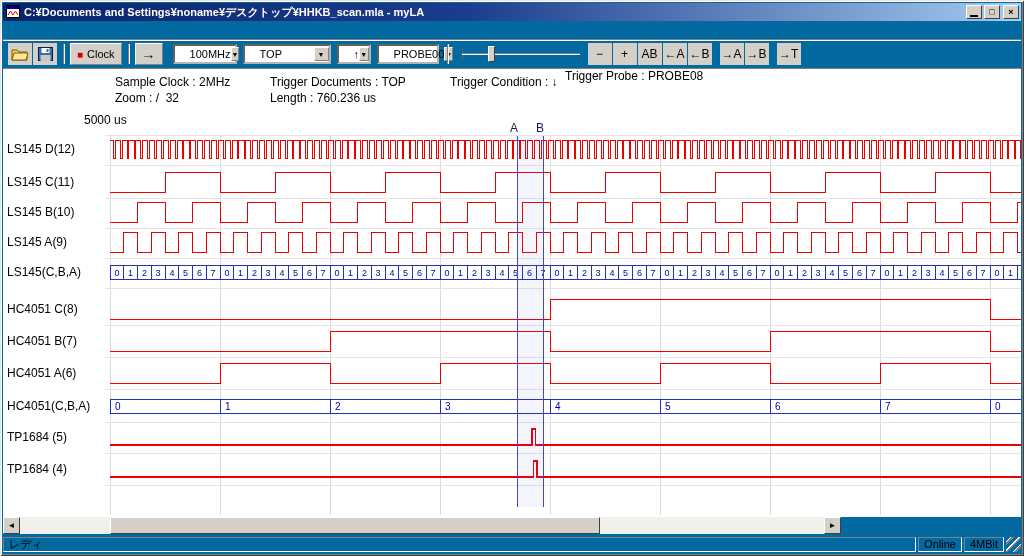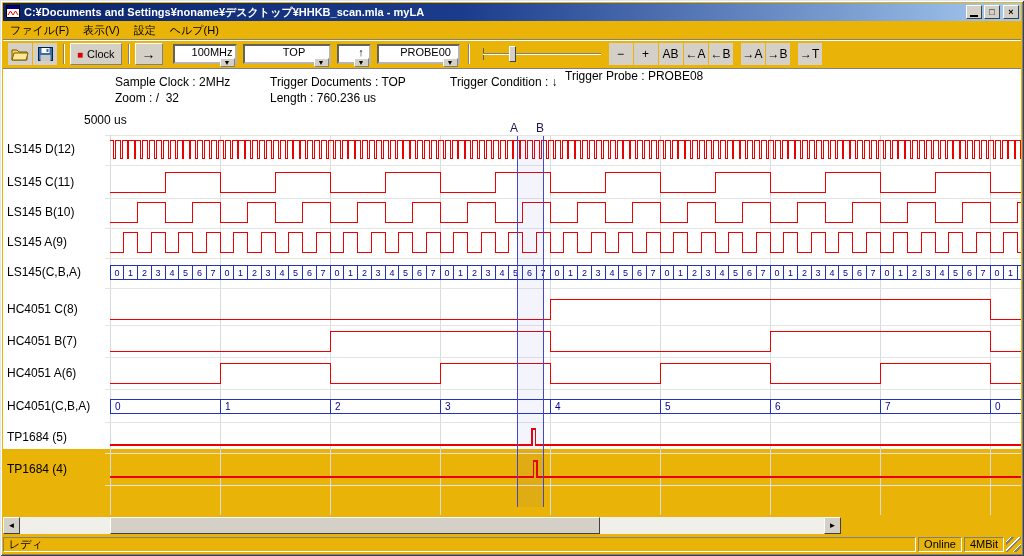--- a/index.html
+++ b/index.html
@@ -1,18 +1,18 @@
 <!DOCTYPE html>
 <html><head>
 <meta charset="utf-8">
 <style>
   *{margin:0;padding:0;box-sizing:border-box;}
   html,body{width:1024px;height:556px;overflow:hidden;}
   body{font-family:"Liberation Sans","DejaVu Sans",sans-serif;background:#d4d0c8;position:relative;}
-  .window{position:absolute;inset:0;background:#eab308;
+  .window{position:absolute;inset:0;background:#0369a1;
     box-shadow:inset 1px 1px 0 #e8e6e0, inset -1px -1px 0 #404040, inset 2px 2px 0 #ffffff, inset -2px -2px 0 #808080;}
   
   .titlebar{position:absolute;left:3px;top:3px;right:3px;height:18px;
     background:linear-gradient(90deg,#0a246a 0%,#1b3c8c 45%,#a6caf0 100%);
     display:flex;align-items:center;padding:0 2px;}
   .app-icon{width:16px;height:16px;display:flex;align-items:center;justify-content:center;}
   .title-text{color:#fff;font-size:11px;font-weight:bold;margin-left:3px;flex:1;white-space:nowrap;overflow:hidden;}
   .win-btn{width:16px;height:14px;background:#d4d0c8;border:1px solid;border-color:#fff #404040 #404040 #fff;
     margin-left:2px;display:flex;align-items:center;justify-content:center;font-size:9px;line-height:9px;color:#000;font-weight:bold;}
   .win-btn .minbar{width:8px;height:2px;background:#000;margin-top:7px;}
@@ -21,32 +21,32 @@
   .menu-item{padding:2px 7px;color:#000;}
   
   .toolbar{position:absolute;left:3px;top:39px;right:3px;height:30px;display:flex;align-items:center;
     padding-left:5px;border-top:1px solid #808080;box-shadow:inset 0 1px 0 #ffffff;border-bottom:1px solid #808080;}
   .tbtn{height:22px;min-width:24px;display:flex;align-items:center;justify-content:center;background:#d4d0c8;margin-right:1px;font-size:11px;color:#000;}
   .raised{border:1px solid;border-color:#fff #808080 #808080 #fff;}
   .flat{border:1px solid transparent;}
   .sep{width:2px;height:20px;border-left:1px solid #808080;border-right:1px solid #ffffff;margin:0 5px;}
   .stop-sq{color:#dd0000;font-size:10px;margin-right:4px;}
   .run-arrow{font-size:14px;font-weight:bold;}
-  .combo{height:20px;background:#fff;border:2px inset #b8b4ac;display:flex;align-items:center;font-size:11px;padding-left:15px;margin:0 3px;color:#000;flex-direction:column;}
+  .combo{height:20px;background:#fff;border:2px inset #b8b4ac;display:flex;align-items:center;font-size:11px;padding-left:15px;margin:0 3px;color:#000;}
   .combo .arrowbox{margin-left:auto;width:15px;height:14px;background:#d4d0c8;border:1px solid;border-color:#fff #808080 #808080 #fff;
     display:flex;align-items:center;justify-content:center;font-size:7px;color:#000;}
   .slider{width:118px;height:20px;position:relative;margin:0 8px;}
   .slider-track{position:absolute;left:0;right:0;top:9px;height:2px;background:#808080;border-bottom:1px solid #fff;}
   .slider-cap{position:absolute;left:0;top:4px;width:1px;height:12px;background:#606060;}
   .slider-thumb{position:absolute;left:26px;top:2px;width:7px;height:16px;background:#d4d0c8;border:1px solid;border-color:#fff #404040 #404040 #fff;}
   .navbtns{display:flex;align-items:center;}
   .navbtns .tbtn{min-width:24px;font-size:12px;}
   .gap{width:7px;}
   
-  .client{position:absolute;left:3px;top:69px;width:1018px;height:380px;background:#ffffff;text-align:right;}
+  .client{position:absolute;left:3px;top:69px;width:1018px;height:448px;background:#ffffff;text-align:right;}
   .info{position:absolute;font-size:12px;color:#000;white-space:pre;}
   #wave-svg{position:absolute;left:0;top:43px;width:1018px;height:405px;shape-rendering:crispEdges;}
   #wave-svg text{font-family:"Liberation Sans","DejaVu Sans",sans-serif;shape-rendering:auto;}
   
   .hscroll{position:absolute;left:3px;top:517px;width:838px;height:17px;display:flex;background:#f1efe9;}
   .sbtn{width:17px;height:17px;background:#d4d0c8;border:1px solid;border-color:#fff #404040 #404040 #fff;
     font-size:8px;display:flex;align-items:center;justify-content:center;color:#000;flex:none;}
   .strack{flex:1;position:relative;}
   .sthumb{position:absolute;left:90px;top:0;width:490px;height:17px;background:#d4d0c8;border:1px solid;border-color:#fff #404040 #404040 #fff;}
   
@@ -73,26 +73,20 @@
         <span class="minbar"></span>
       </span>
     <span class="win-btn">
         <span>□</span>
       </span>
     <span class="win-btn" style="margin-left:3px">
         <span>×</span>
       </span>
   </div>
 
-  <div class="menubar">
-      <span class="menu-item">ファイル(F)</span>
-      <span class="menu-item">表示(V)</span>
-      <span class="menu-item">設定</span>
-      <span class="menu-item">ヘルプ(H)</span>
-    </div>
 
   <div class="toolbar">
     <span class="tbtn flat">
       <svg width="18" height="14" viewBox="0 0 18 14">
         <path d="M1 3 h5 l2 2 h8 v8 h-15 z" fill="#ffd24d" stroke="#7a5c00"></path>
         <path d="M3 6 h14 l-2 7 h-14 z" fill="#ffe896" stroke="#7a5c00"></path>
       </svg>
     </span>
     <span class="tbtn flat">
       <svg width="15" height="14" viewBox="0 0 15 14">
@@ -117,21 +111,21 @@
       <span class="arrowbox">▼</span>
     </span>
     <span class="combo" style="width:88px">
       <span>TOP</span>
       <span class="arrowbox">▼</span>
     </span>
     <span class="combo" style="width:34px">
       <span>↑</span>
       <span class="arrowbox">▼</span>
     </span>
-    <span class="combo" style="width:83px">
+    <span class="combo" style="width:62px">
       <span>PROBE00</span>
       <span class="arrowbox">▼</span>
     </span>
     <span class="sep"></span>
     <span class="slider">
       <span class="slider-cap"></span>
       <span class="slider-track"></span>
       <span class="slider-thumb"></span>
     </span>
     <span class="navbtns">

